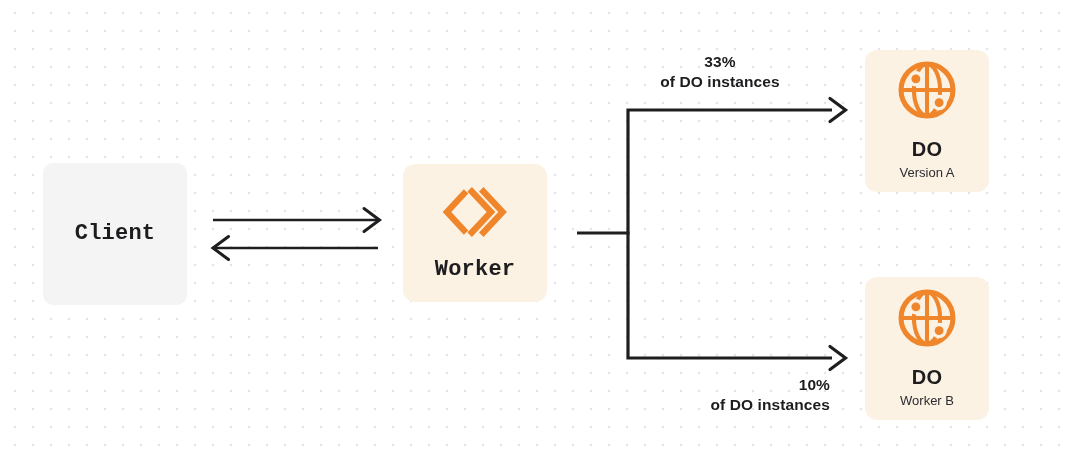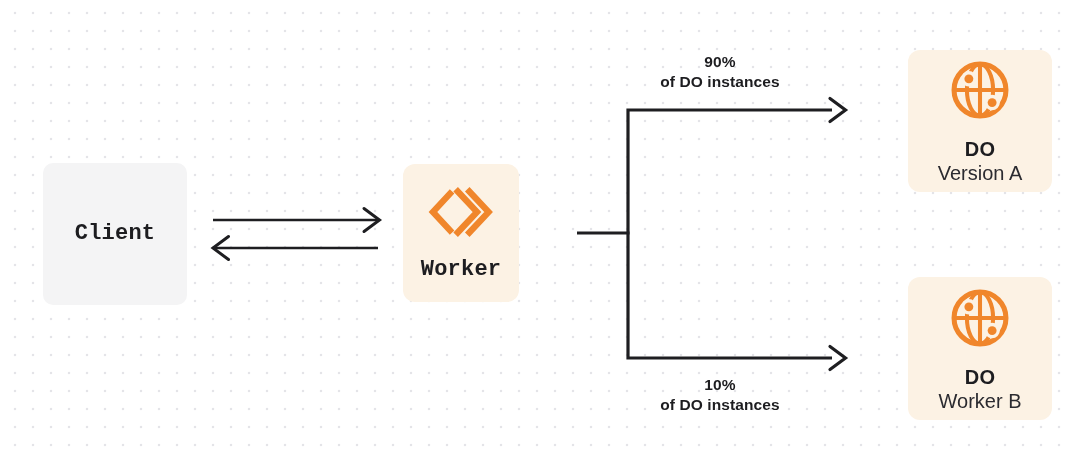--- a/index.html
+++ b/index.html
@@ -32,48 +32,48 @@
   }
   .node-client{
     left:43px;top:163px;width:144px;height:142px;
     background:var(--client-gray);border-radius:10px;
   }
   .node-label{
     font-size:22px;font-weight:700;color:var(--text);
     letter-spacing:.2px;line-height:26px;font-family:Liberation Mono, monospace;
   }
   .node-worker{
-    left:403px;top:164px;width:116px;height:138px;
+    left:403px;top:164px;width:144px;height:138px;
     background:var(--cream);border-radius:12px;
     gap:16px;
   }
   .node-do{
-    width:144px;background:var(--cream);border-radius:12px;margin-left:43px;
+    width:124px;background:var(--cream);border-radius:12px;
   }
   .node-do-a{left:865px;top:50px;height:142px;}
   .node-do-b{left:865px;top:277px;height:143px;}
   .do-title{
     font-size:20px;font-weight:700;color:var(--text);
     line-height:24px;margin-top:16px;letter-spacing:.2px;
   }
   .do-subtitle{
-    font-size:20px;font-weight:400;color:var(--subtext);
+    font-size:13px;font-weight:400;color:var(--subtext);
     line-height:20px;margin-top:2px;
   }
   .connector-layer{
     position:absolute;inset:0;width:1072px;height:452px;
     pointer-events:none;
   }
   .edge-label{
     position:absolute;width:220px;text-align:center;
     color:var(--text);font-size:15.5px;font-weight:600;
     line-height:20px;letter-spacing:.1px;
   }
   .edge-label-top{left:610px;top:52px;}
-  .edge-label-bottom{left:610px;top:375px;}
+  .edge-label-bottom{left:610px;top:375px;text-align:right;}
   .icon-svg{display:block;}
 </style>
 </head>
 <body>
 
 <div class="canvas">
 
   <svg class="connector-layer" viewBox="0 0 1072 452" aria-hidden="true">
 
     <g stroke="var(--ink)" fill="none" stroke-width="2.7">
@@ -104,21 +104,21 @@
       <g stroke="var(--orange)" stroke-width="7" fill="none">
         <path d="M27 9 L5.5 32 L27 55"></path>
         <path d="M31 6.5 L55 32 L31 57.5"></path>
         <path d="M44 6.5 L68 32 L44 57.5"></path>
       </g>
     </svg>
     <div class="node-label">Worker</div>
   </div>
 
   <div class="edge-label edge-label-top">
-    <div>90%</div>
+    <div>33%</div>
     <div>of DO instances</div>
   </div>
 
   <div class="edge-label edge-label-bottom">
     <div>10%</div>
     <div>of DO instances</div>
   </div>
 
   <div class="node node-do node-do-a">
     <svg class="icon-svg" width="62" height="62" viewBox="0 0 64 64" aria-hidden="true">

